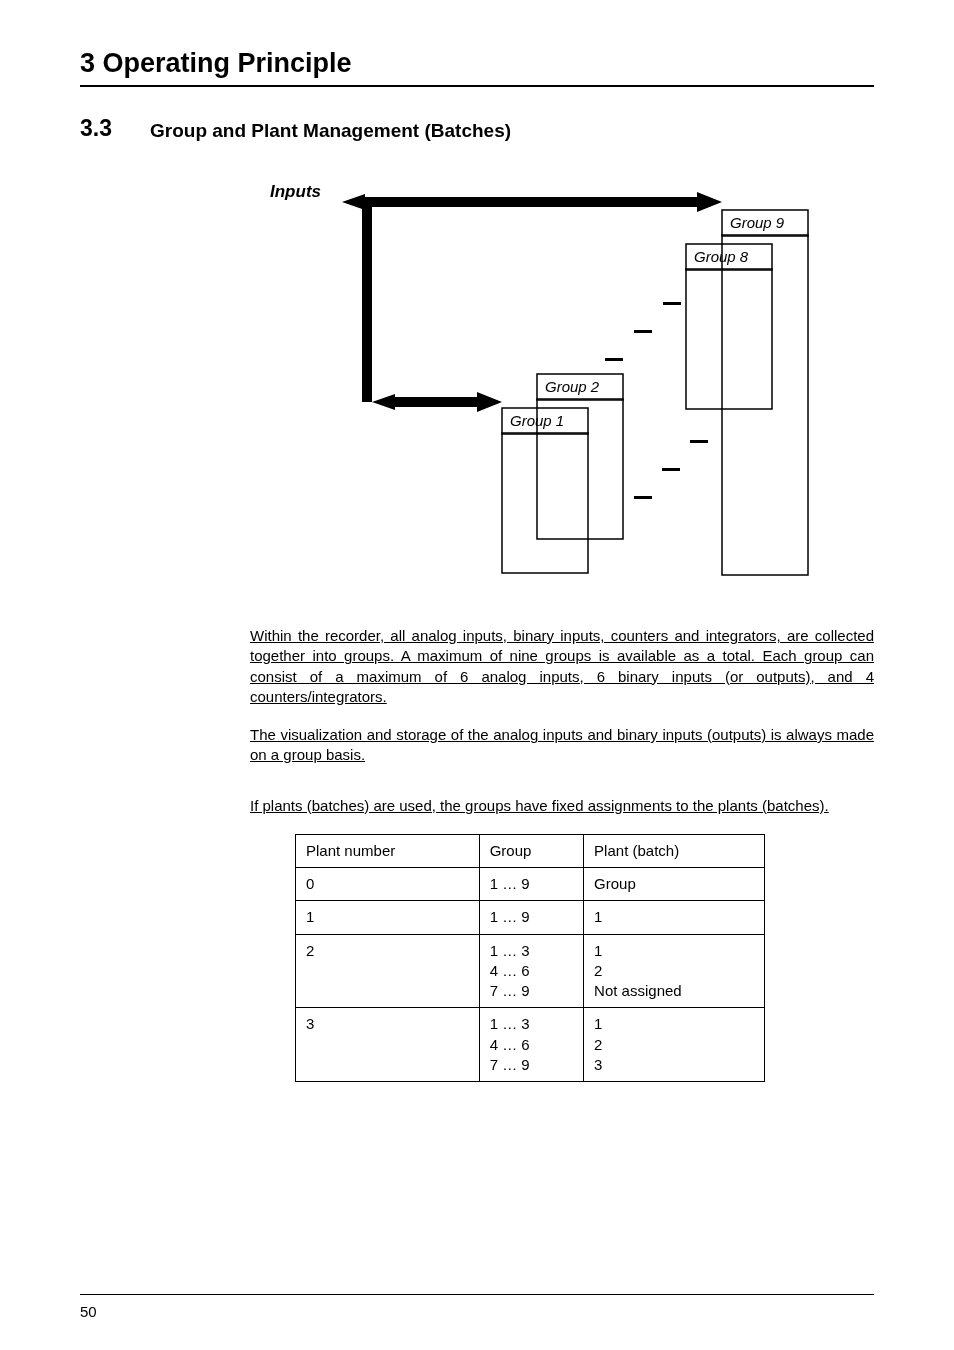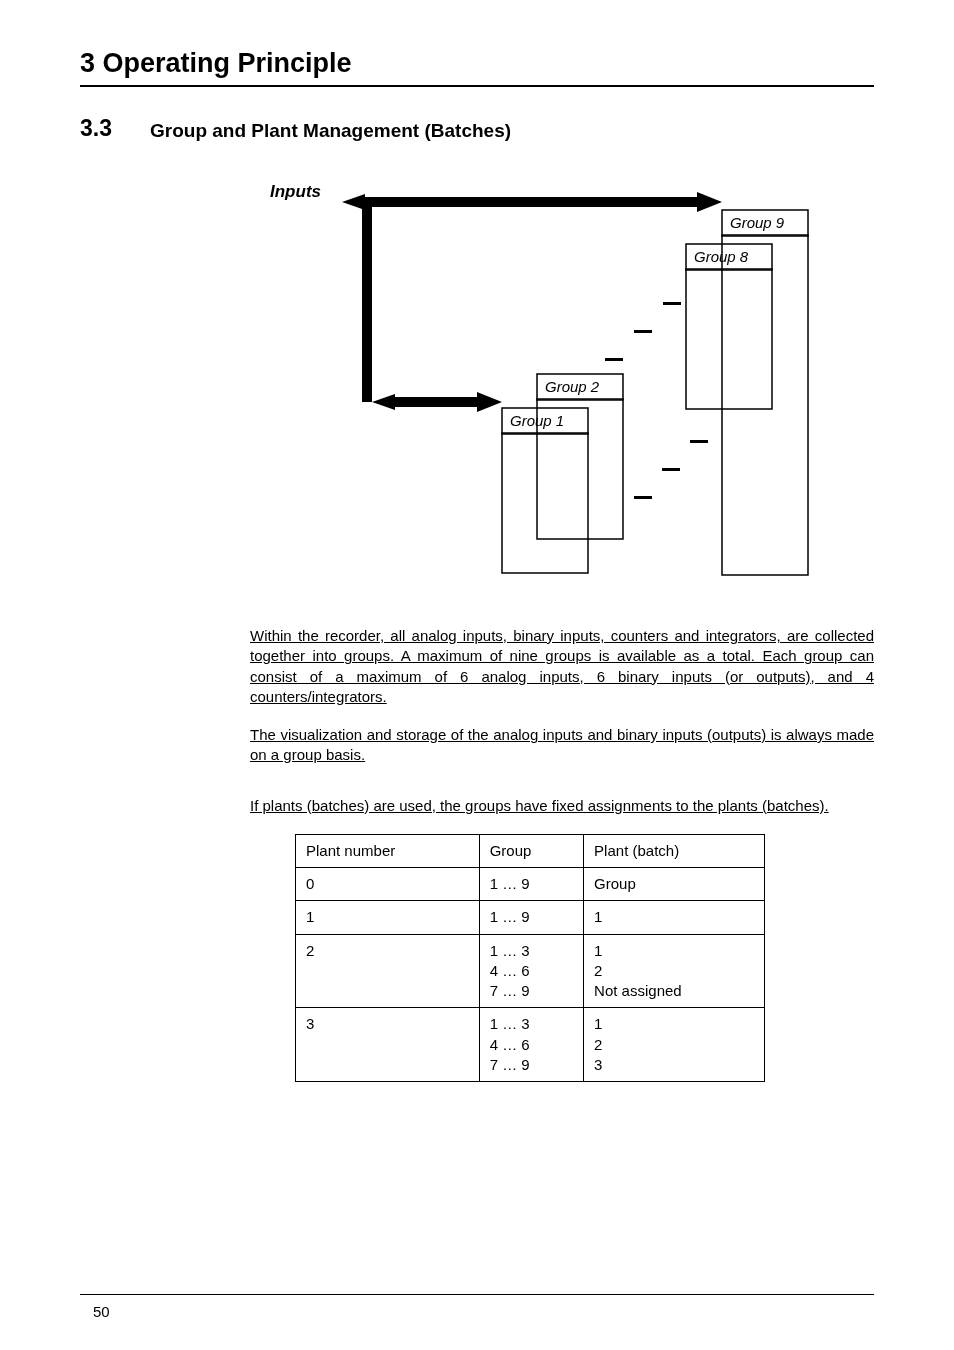--- a/index.html
+++ b/index.html
@@ -61,21 +61,21 @@
   }
   table.plant td {
     border: 1px solid #000;
     padding: 6px 10px;
     vertical-align: top;
     line-height: 1.35;
   }
   .page-num {
     position: absolute;
     bottom: 30px;
-    left: 93px;
+    left: 80px;
     font-size: 15px;
   }
   .footer-rule {
     position: absolute;
     bottom: 55px;
     left: 80px;
     right: 80px;
     border-top: 1px solid #000;
   }
 </style>

